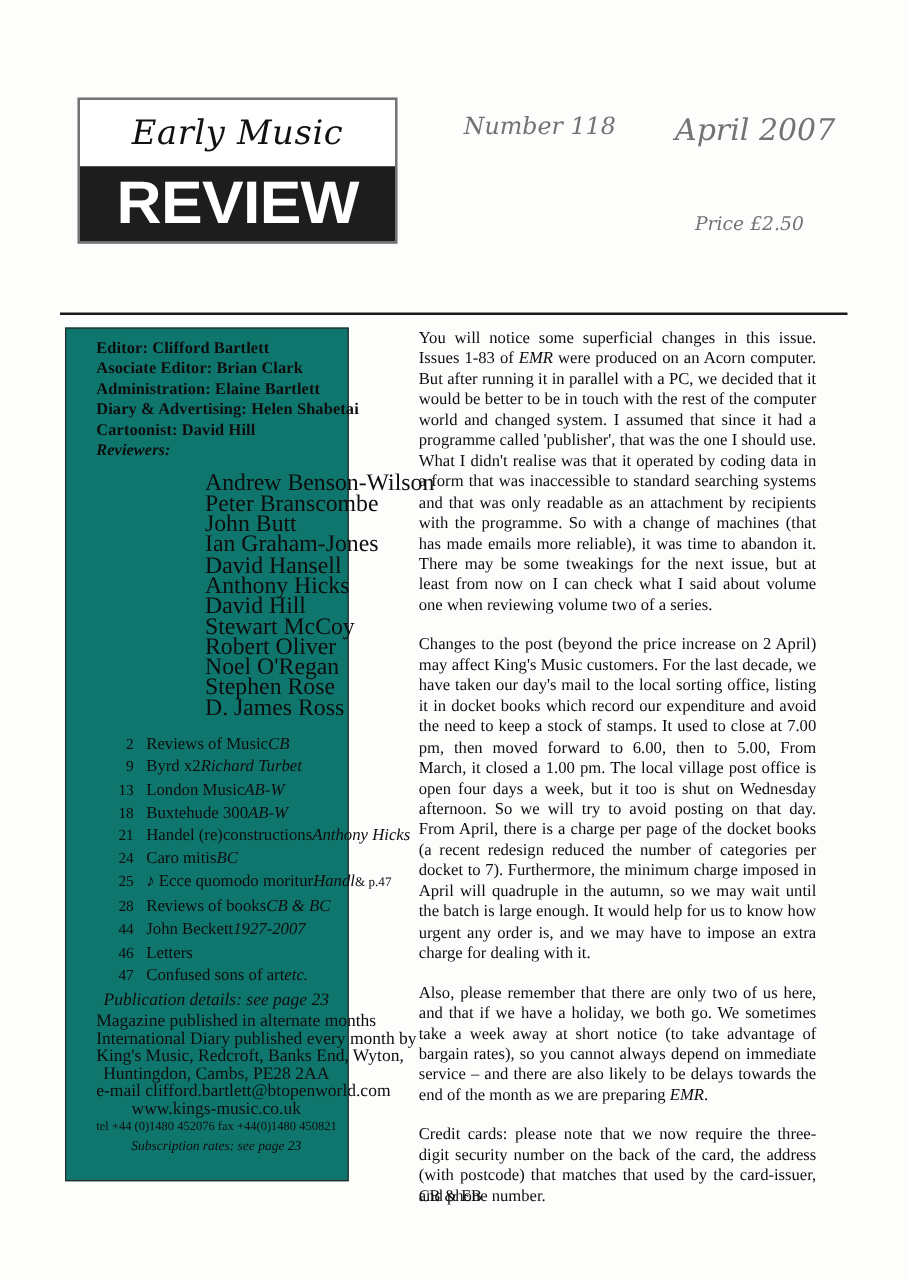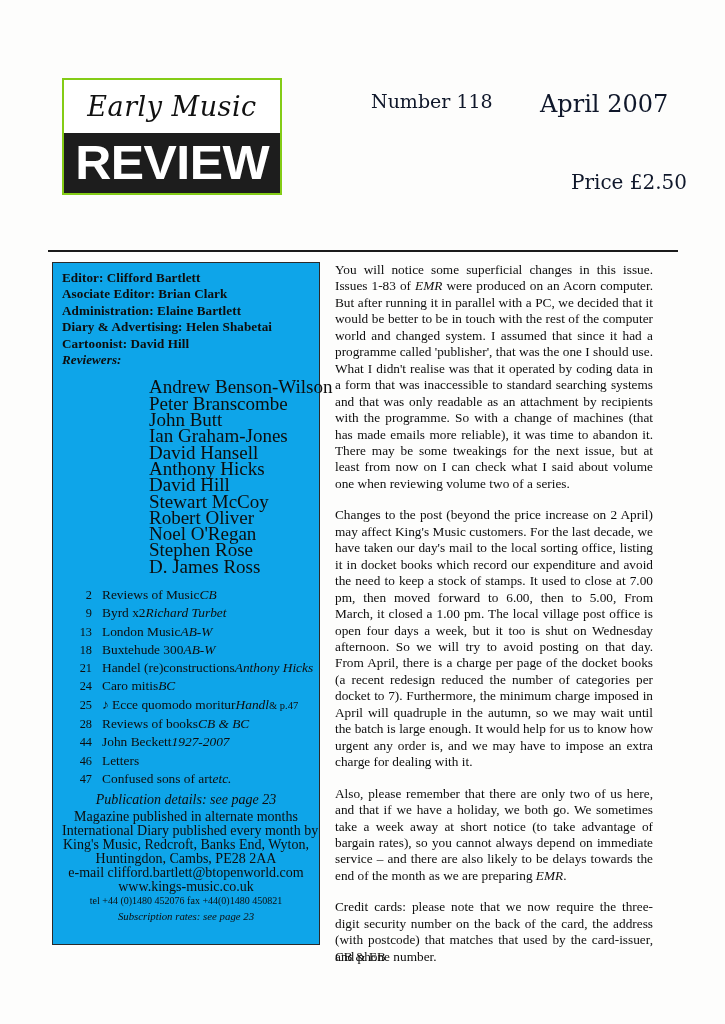--- a/index.html
+++ b/index.html
@@ -21,24 +21,24 @@
     position: absolute;
     inset: 0;
     background: #fdfdfc;
   }
 
   
   .masthead {
     position: absolute;
     left: 62px;
     top: 78px;
-    width: 220px;
+    width: 256px;
     height: 117px;
     box-sizing: border-box;
-    border: 2px solid #84cc16;
+    border: 2px solid #737373;
     background: #e5e5e5;
   }
   .masthead-top {
     height: 53px;
     display: flex;
     align-items: center;
     justify-content: center;
     background: #ffffff;
   }
   .masthead-top-text {
@@ -64,65 +64,66 @@
     color: #ffffff;
     letter-spacing: -0.5px;
     transform: scaleX(1.04);
     white-space: nowrap;
   }
 
   
   .issue-line {
     position: absolute;
     font-family: "DejaVu Serif", "Liberation Serif", serif;
-    white-space: nowrap;
-    color: #0f172a;
+    font-style: italic;
+    white-space: nowrap;
+    color: #737373;
   }
   .issue-number {
     left: 371px;
     top: 90px;
     font-size: 19px;
   }
   .issue-date {
     left: 540px;
     top: 90px;
     font-size: 24px;
   }
   .issue-issn {
     left: 379px;
     top: 170px;
     font-size: 15px;
   }
   .issue-price {
-    left: 571px;
+    left: 556px;
     top: 170px;
-    font-size: 20px;
+    font-size: 15px;
   }
 
   
   .top-rule {
     position: absolute;
     left: 48px;
     top: 250px;
     width: 630px;
     height: 2px;
     background: #1b1b1b;
   }
 
   
   .left-col {
     position: absolute;
     left: 52px;
     top: 262px;
-    width: 268px;
+    width: 227px;
     height: 683px;
     box-sizing: border-box;
     border: 1px solid #2a2a2a;
-    background: #0ea5e9;
-    padding: 7px 9px 4px 9px;
+    background: #0f766e;
+    padding: 7px 9px 4px 24px;
   }
 
   .staff {
     font-size: 13.1px;
     line-height: 16.4px;
     font-weight: 600;
     letter-spacing: 0.1px;
   }
   .staff div { white-space: nowrap; }
   .reviewers-label {

